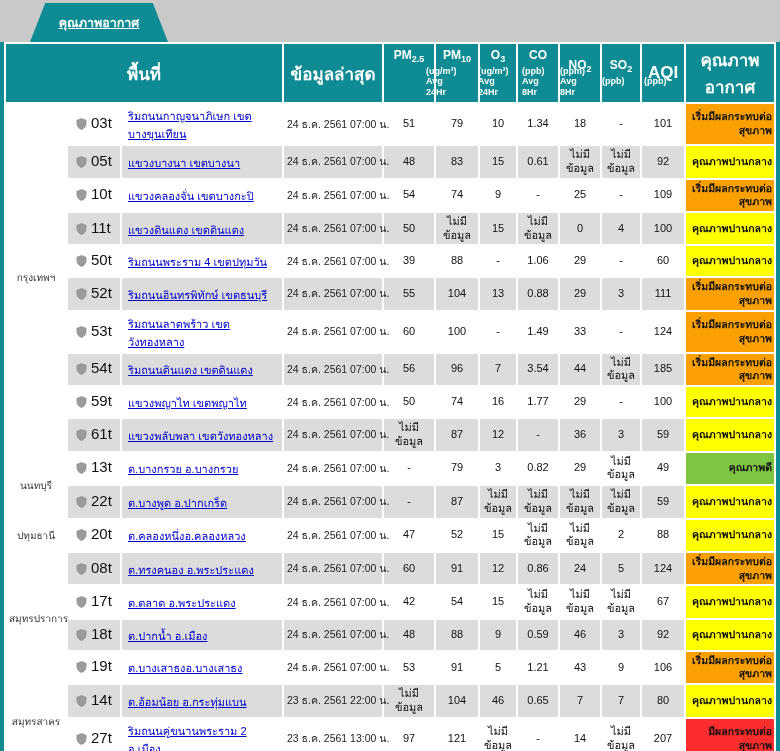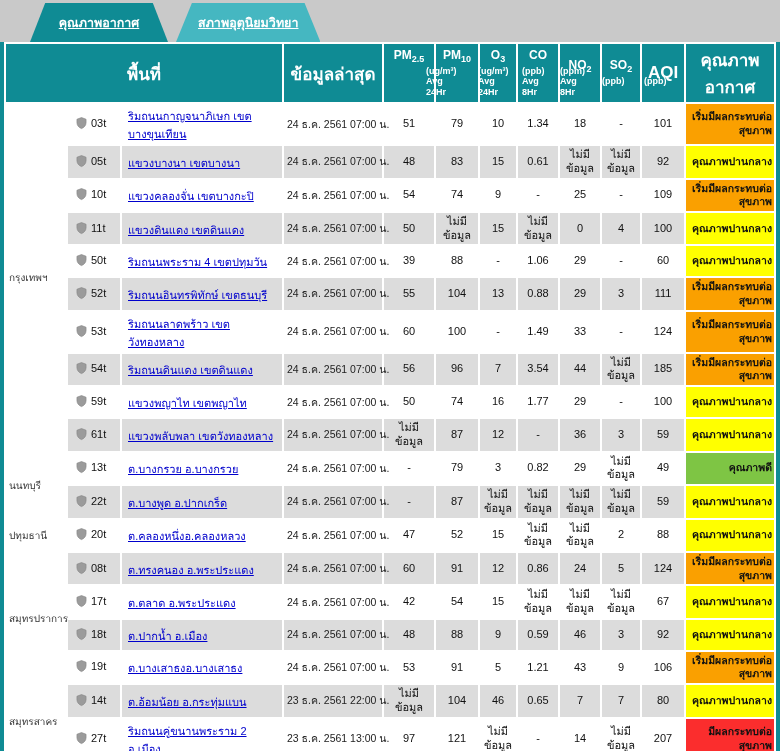--- a/index.html
+++ b/index.html
@@ -63,25 +63,25 @@
   }
   .cname{font-size:12px;font-weight:bold;line-height:1.1;}
   .cname sub{font-size:9px;}
   .unit{font-size:9px;font-weight:bold;white-space:pre-line;line-height:1.15;margin-top:1px;margin-left:40px;}
   .h-main{font-size:17px;font-weight:bold;}
 
   tbody td{vertical-align:middle;padding:2px 3px;height:30px;}
   tr.w td{background:#ffffff;}
   tr.g td{background:var(--row-alt);}
   td.prov{
-    font-size:10px;color:#333;
+    text-align:center;font-size:10px;color:#333;
   }
   td.prov-multi{background:#ffffff !important;}
   td.stid{
-    font-size:11px;color:#111;
+    font-size:15px;color:#111;
     padding-left:7px;white-space:nowrap;
   }
   td.stid .icon{display:inline-block;vertical-align:-3px;margin-right:3px;}
   td.name{padding-left:6px;}
   td.name a{
     color:var(--link);font-size:11px;text-decoration:underline;cursor:pointer;
     line-height:1.3;
   }
   td.date{
     text-align:center;font-size:10.5px;color:#222;white-space:nowrap;
@@ -95,21 +95,20 @@
     white-space:pre-line;line-height:1.3;padding:2px 2px;
   }
 </style>
 </head>
 <body>
 
 <div class="page">
 
   <div class="tabs">
     <div class="tab active">คุณภาพอากาศ</div>
-    <div class="tab inactive">สภาพอุตุนิยมวิทยา</div>
   </div>
 
   <div class="frame">
     <table>
       <colgroup>
         <col style="width:60px">
           <col style="width:52px">
           <col style="width:160px">
           <col style="width:98px">
         <col style="width:50px">

